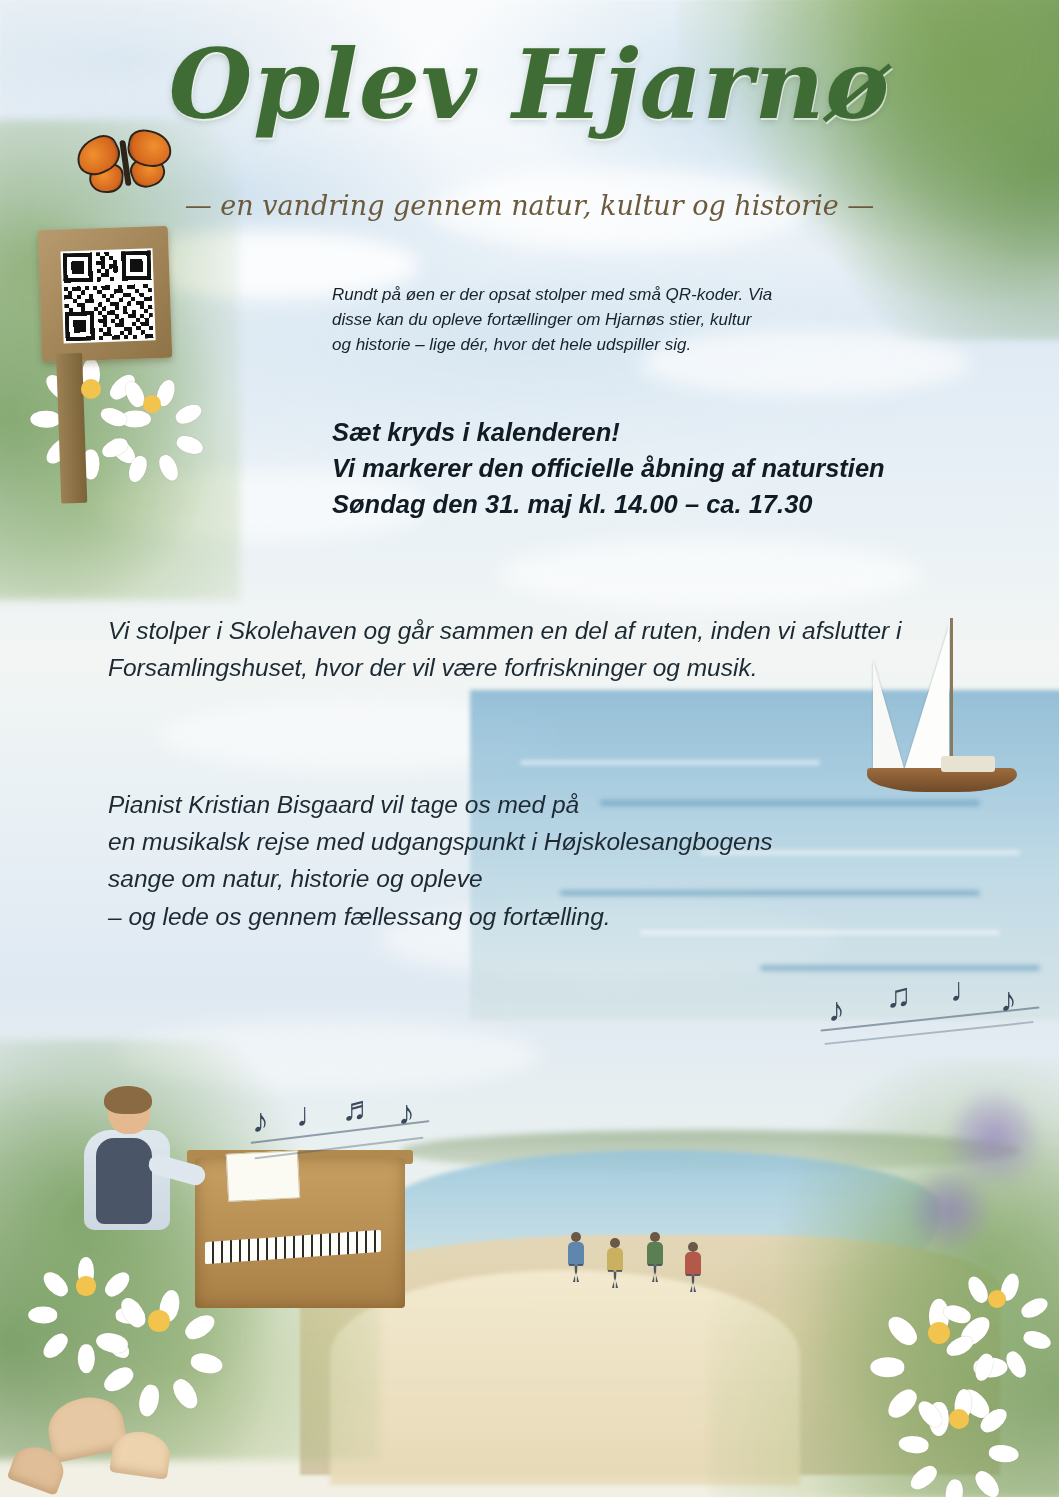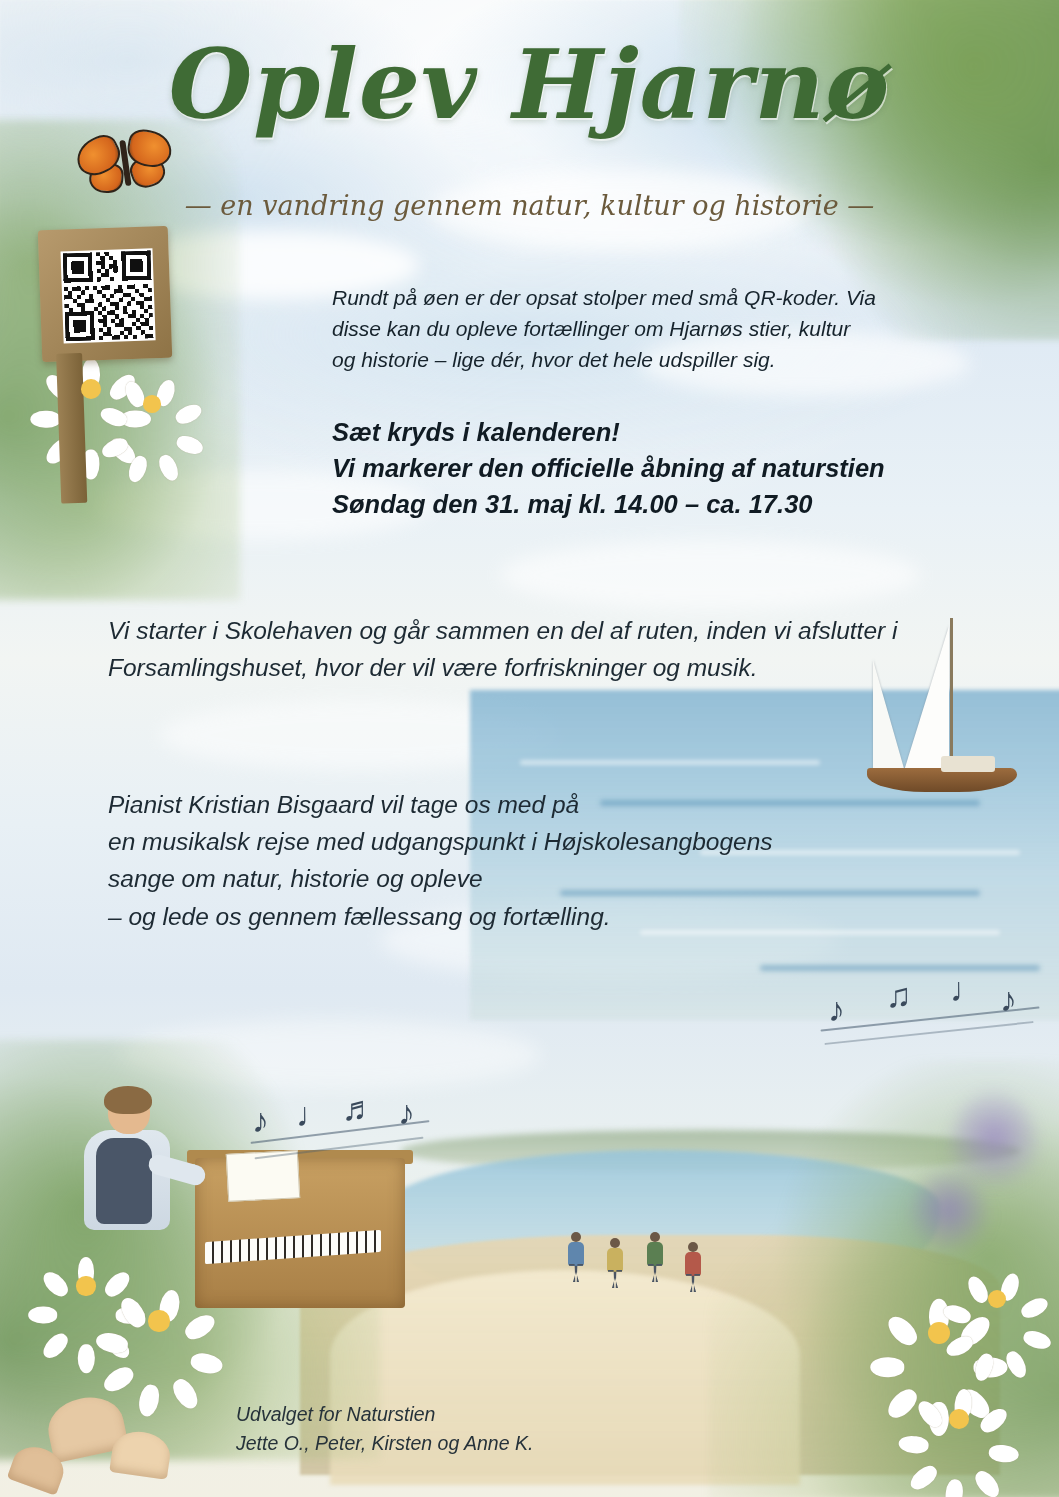--- a/index.html
+++ b/index.html
@@ -362,21 +362,21 @@
     position: absolute;
     font-family: "Liberation Sans", sans-serif;
     font-style: italic;
     color: #1d2a33;
   }
 
   .intro {
     left: 332px;
     top: 282px;
     width: 660px;
-    font-size: 21px;
+    font-size: 17px;
     line-height: 1.48;
     color: #16232c;
   }
 
   .callout {
     left: 332px;
     top: 414px;
     width: 660px;
     font-size: 25.5px;
     font-weight: bold;
@@ -738,30 +738,26 @@
     <span class="line">og historie – lige dér, hvor det hele udspiller sig.</span>
   </div>
 
   <div class="block callout">
     <span class="line">Sæt kryds i kalenderen!</span>
     <span class="line">Vi markerer den officielle åbning af naturstien</span>
     <span class="line">Søndag den 31. maj kl. 14.00 – ca. 17.30</span>
   </div>
 
   <div class="block route">
-    <span class="line">Vi starter i Skolehaven og går sammen en del af ruten, inden vi afslutter i</span>
+    <span class="line">Vi stolper i Skolehaven og går sammen en del af ruten, inden vi afslutter i</span>
     <span class="line">Forsamlingshuset, hvor der vil være forfriskninger og musik.</span>
   </div>
 
   <div class="block pianist-text">
     <span class="line">Pianist Kristian Bisgaard vil tage os med på</span>
     <span class="line">en musikalsk rejse med udgangspunkt i Højskolesangbogens</span>
     <span class="line">sange om natur, historie og opleve</span>
     <span class="line">– og lede os gennem fællessang og fortælling.</span>
   </div>
 
 
-  <div class="block signature">
-    <span class="line">Udvalget for Naturstien</span>
-    <span class="line">Jette O., Peter, Kirsten og Anne K.</span>
-  </div>
 
 </div>
 
 </body></html>

